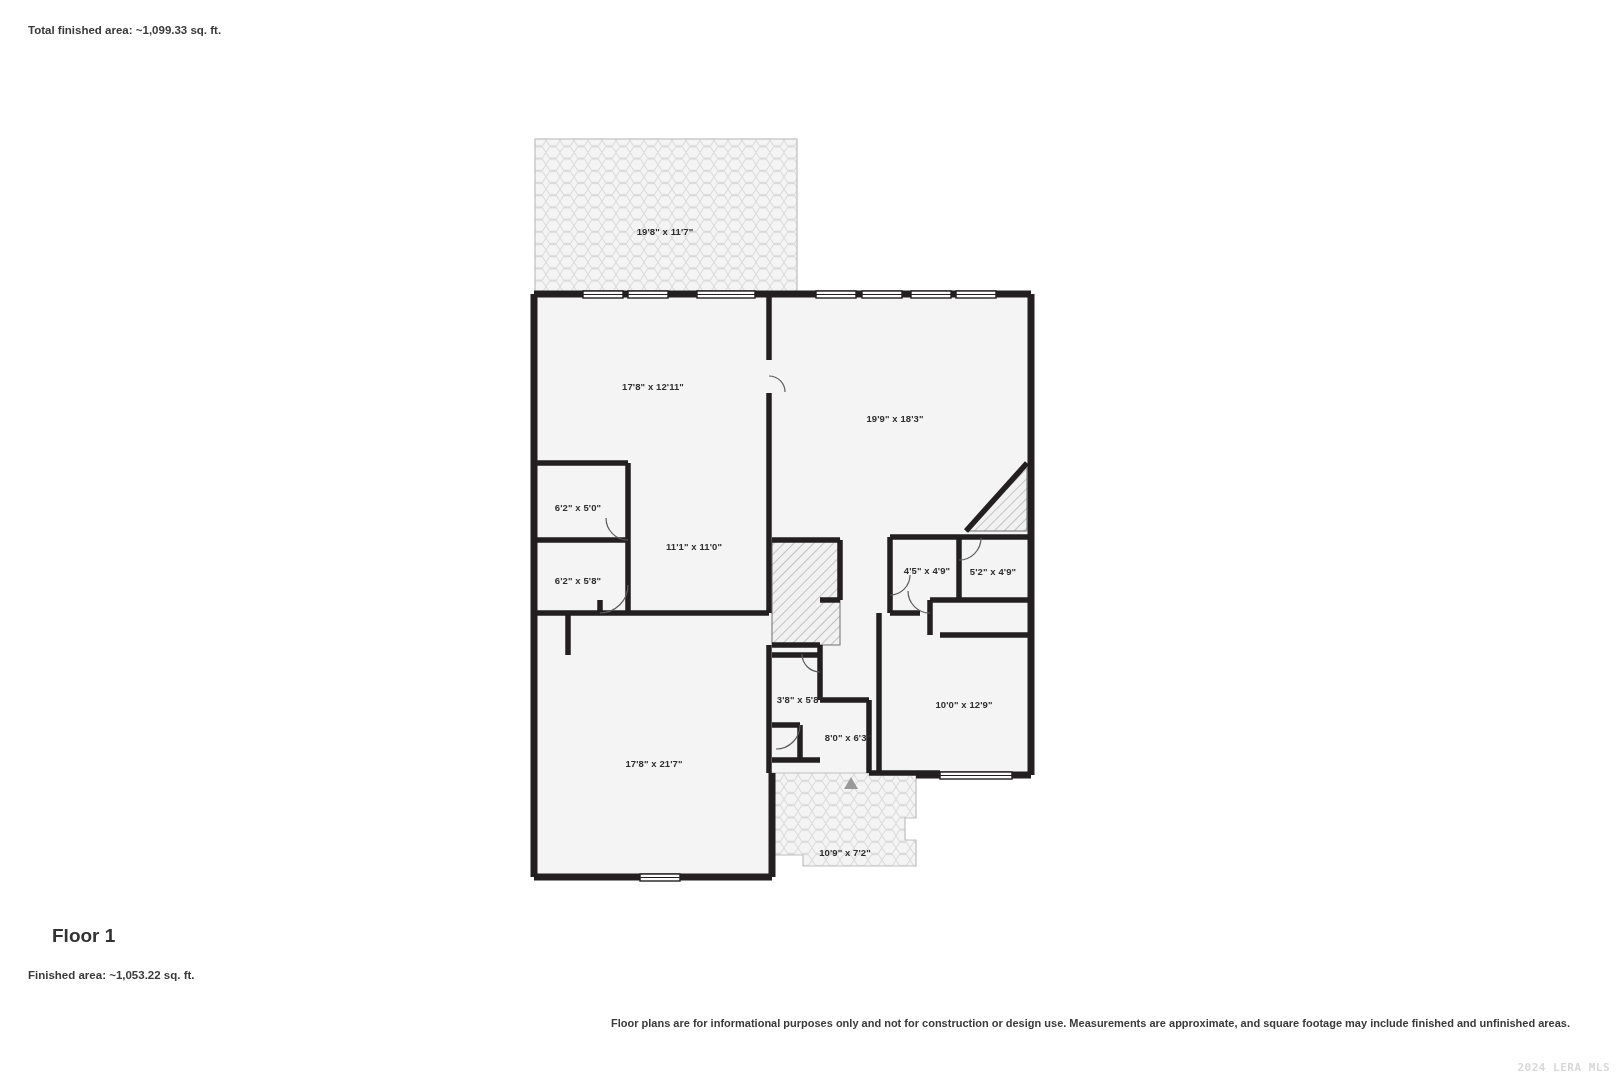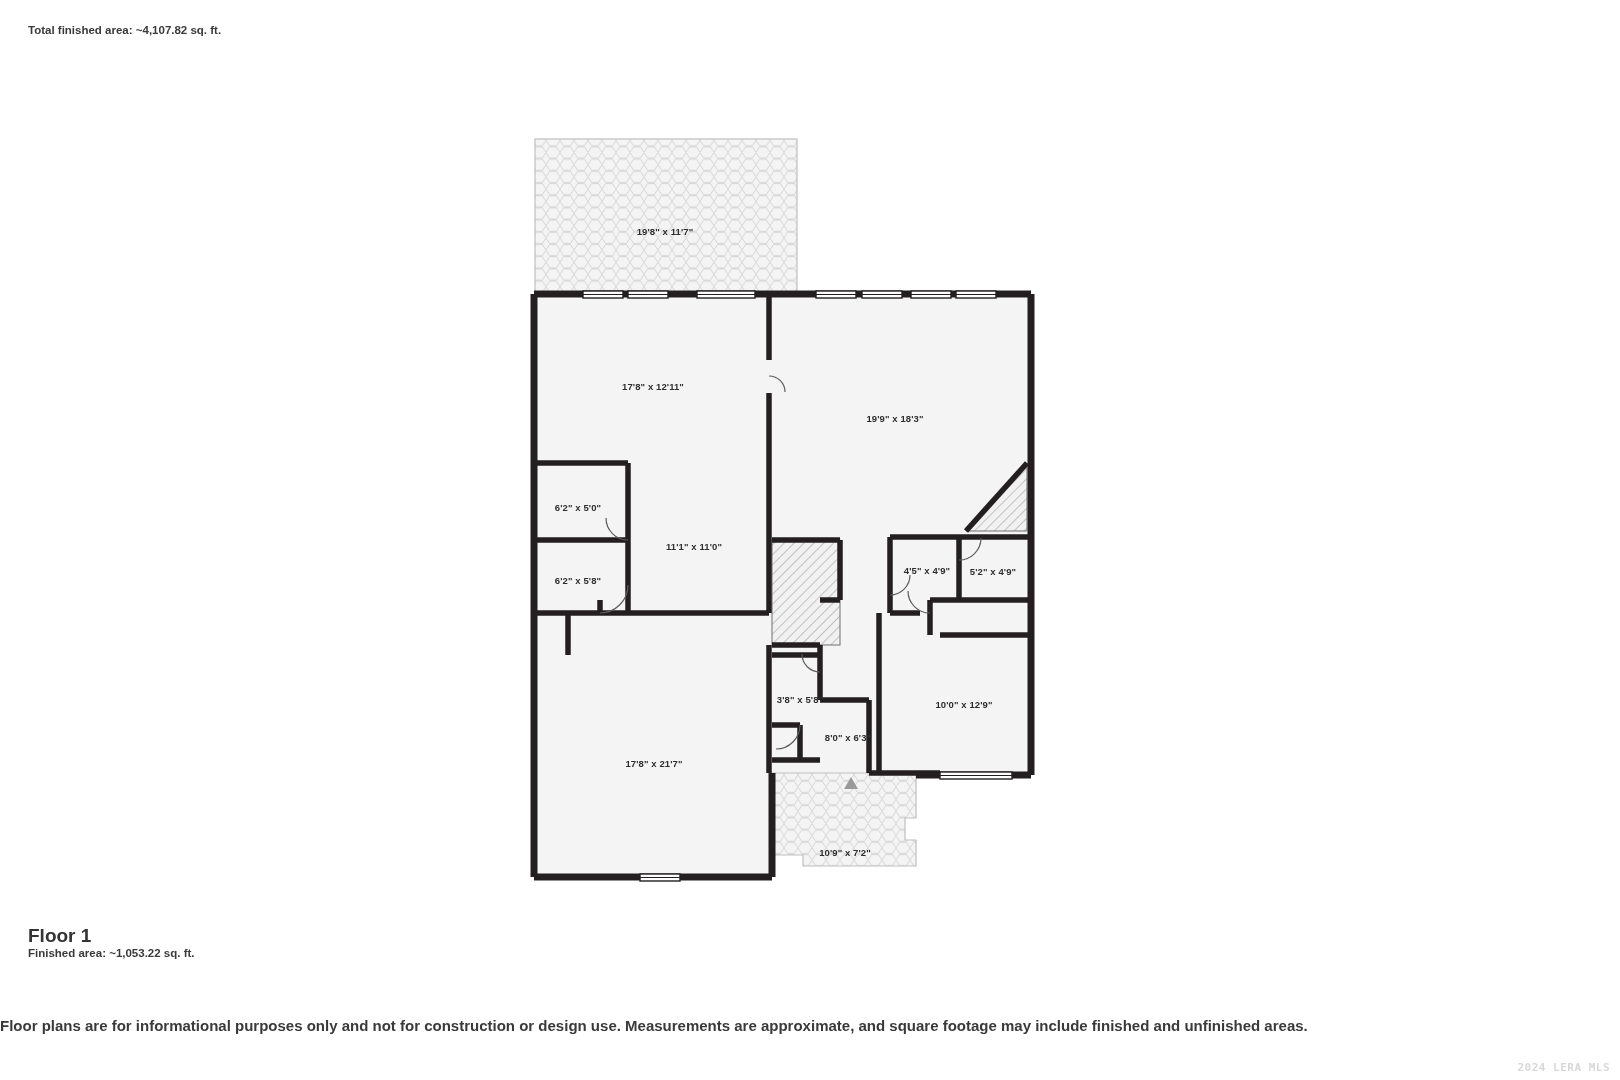--- a/index.html
+++ b/index.html
@@ -40,34 +40,35 @@
   
   #floor-block {
     position: absolute;
     left: 28px;
     top: 925px;
   }
   #floor-name {
     font-size: 19px;
     font-weight: bold;
     color: #333333;
+    margin-left: 24px;
   }
   #floor-area {
     font-size: 11.5px;
     font-weight: bold;
     color: #3a3a3a;
-    margin-top: 0;
+    margin-top: 22px;
   }
   #disclaimer {
     position: absolute;
     left: 0;
     width: 1570px;
     top: 1017px;
-    text-align: left;
-    font-size: 15px;
+    text-align: right;
+    font-size: 11px;
     font-weight: bold;
     color: #3a3a3a;
   }
   #watermark {
     position: absolute;
     right: 10px;
     bottom: 6px;
     font-size: 11px;
     font-weight: bold;
     color: #d8d8d8;
@@ -90,21 +91,21 @@
     color: #2e2e2e;
     white-space: nowrap;
     transform: translate(-50%, -50%);
     letter-spacing: 0.1px;
   }
 </style>
 </head>
 <body>
 
 <div id="header">
-  <div id="subtitle">Total finished area: ~4,107.82 sq. ft.</div>
+  <div id="subtitle">Total finished area: ~1,099.33 sq. ft.</div>
 </div>
 
 <svg id="plan" viewBox="0 0 1620 1080" width="1620" height="1080" xmlns="http://www.w3.org/2000/svg">
   <defs>
 
     <pattern id="hexfill" width="14" height="12.2" patternUnits="userSpaceOnUse">
       <rect width="14" height="12.2" fill="#f4f4f4"></rect>
       <g fill="none" stroke="#d3d3d3" stroke-width="0.9">
         <path d="M3.5 0.6 L10.5 0.6 L14 6.1 L10.5 11.6 L3.5 11.6 L0 6.1 Z"></path>
         <path d="M-10.5 6.1 L-3.5 6.1"></path>

